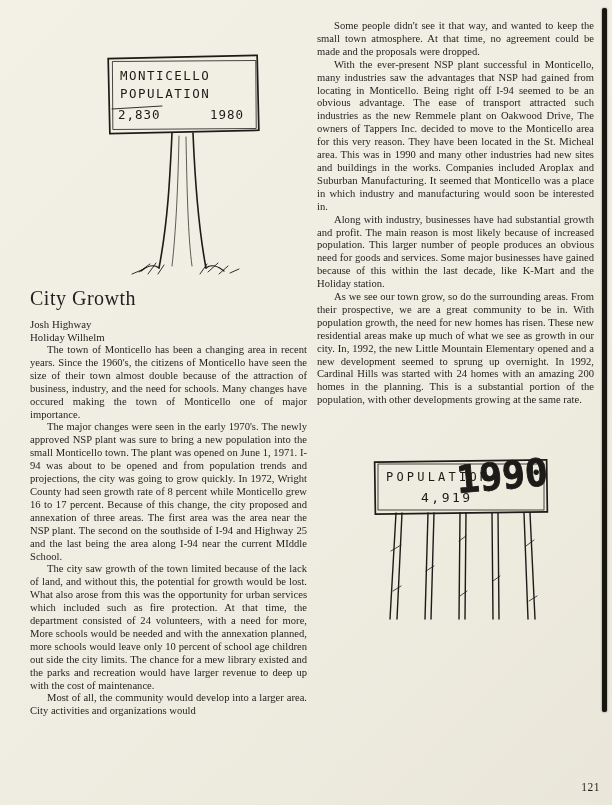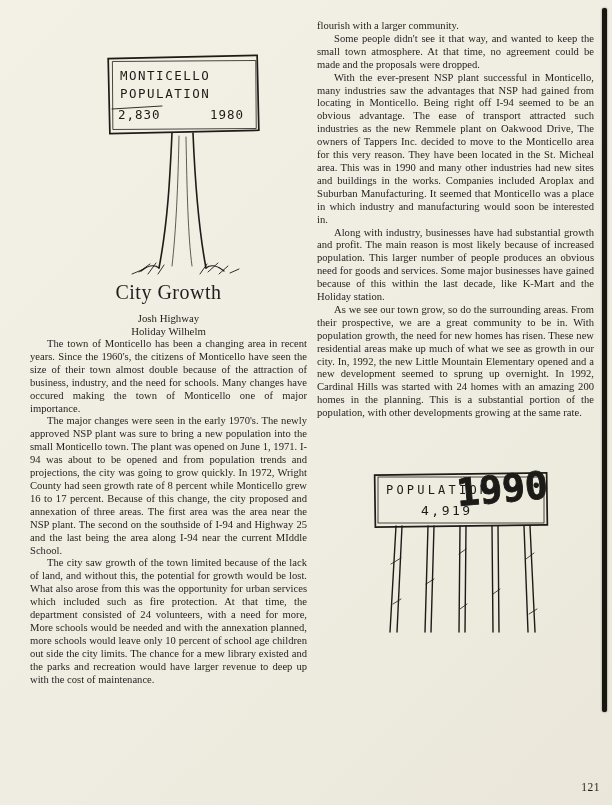--- a/index.html
+++ b/index.html
@@ -20,21 +20,21 @@
   .col{position:absolute;top:20px;}
   .col-left{left:30px;width:277px;}
   .col-right{left:317px;width:277px;}
   p.body-text{
     margin:0;text-align:justify;
     font-size:10.6px;line-height:12.9px;
   }
   p.body-text.indent{text-indent:17px;}
   .figure-1980{width:180px;margin:26px 0 0 62px;display:block;}
   .figure-1990{width:195px;margin:24px 0 0 52px;display:block;}
-  .title-block{text-align:center;}
+  .title-block{text-align:left;margin-top:6px;}
   .article-title{
     font-size:20px;font-weight:normal;margin:0 0 8px 0;letter-spacing:.5px;
   }
   .byline,.author{font-size:10.8px;line-height:13px;}
   .first-para-gap{margin-top:10px;}
   .page-number{
     position:absolute;top:781px;right:12px;font-size:11.5px;letter-spacing:.5px;
   }
   svg text{fill:#1c1b17;}
 </style>
@@ -81,24 +81,24 @@
 
     <div class="title-block">
       <h1 class="article-title">City Growth</h1>
       <div class="author">Josh Highway</div>
       <div class="author">Holiday Wilhelm</div>
     </div>
 
     <p class="body-text indent first-para-gap">The town of Monticello has been a changing area in recent years.  Since the 1960's, the citizens of Monticello have seen the size of their town almost double because of the attraction of business, industry, and the need for schools.  Many changes have occured making the town of Monticello one of major importance.</p>
     <p class="body-text indent">The major changes were seen in the early 1970's. The newly approved NSP plant was sure to bring a new population into the small Monticello town.  The plant was opened on June 1, 1971.  I-94 was about to be opened and from population trends and projections, the city was going to grow quickly.  In 1972, Wright County had seen growth rate of 8 percent while Monticello grew 16 to 17 percent.  Because of this change, the city proposed and annexation of three areas.  The first area was the area near the NSP plant.  The second on the southside of I-94 and Highway 25 and the last being the area along I-94 near the current MIddle School.</p>
     <p class="body-text indent">The city saw growth of the town limited because of the lack of land, and without this, the potential for growth would be lost.  What also arose from this was the opportunity for urban services which included such as fire protection.  At that time, the department consisted of 24 volunteers, with a need for more,  More schools would be needed and with the annexation planned, more schools would leave only 10 percent of school age children out side the city limits.  The chance for a mew library existed and the parks and recreation would have larger revenue to deep up with the cost of maintenance.</p>
+    <p class="body-text indent">Most of all, the community would develop into a larger area.  City activities and organizations would</p>
   </div>
 
   <div class="col col-right">
-    <p class="body-text">flourish with a larger community.</p>
     <p class="body-text indent">Some people didn't see it that way, and wanted to keep the small town atmosphere.  At that time, no agreement could be made and the proposals were dropped.</p>
     <p class="body-text indent">With the ever-present NSP plant successful in Monticello, many industries saw the advantages that NSP had gained from locating in Monticello.  Being right off I-94 seemed to be an obvious advantage.  The ease of transport attracted such industries as the new Remmele plant on Oakwood Drive,  The owners of Tappers Inc. decided to move to the Monticello area for this very reason.  They have been located in the St. Micheal area.  This was in 1990 and many other industries had new sites and buildings in the works.  Companies included Aroplax and Suburban Manufacturing.  It seemed that Monticello was a  place in which industry and manufacturing would soon be interested in.</p>
     <p class="body-text indent">Along with industry, businesses have had substantial growth and profit.  The main reason is most likely because of increased population.  This larger number of people produces an obvious need for goods and services.  Some major businesses have gained because of this within the last decade, like K-Mart and the Holiday station.</p>
     <p class="body-text indent">As we see our town grow, so do the surrounding areas.  From their prospective, we are a great community to be in.  With population growth, the need for new homes has risen.  These new residential areas make up much of what we see as growth in our city.  In, 1992, the new Little Mountain Elementary opened and a new development seemed to sprung up overnight.  In 1992, Cardinal Hills was started with 24 homes with an amazing 200 homes in the planning.  This is a substantial portion of the population, with other developments growing at the same rate.</p>
 
     <svg class="figure-1990" viewBox="0 0 195 200" aria-hidden="true">
       <g stroke="#1c1b17" fill="none" stroke-linecap="round">
         <g>
           <rect x="6" y="30" width="172" height="52" stroke-width="1.7" transform="rotate(-0.8 92 56)"></rect>
           <rect x="9" y="33" width="166" height="46" stroke-width="0.8"></rect>

